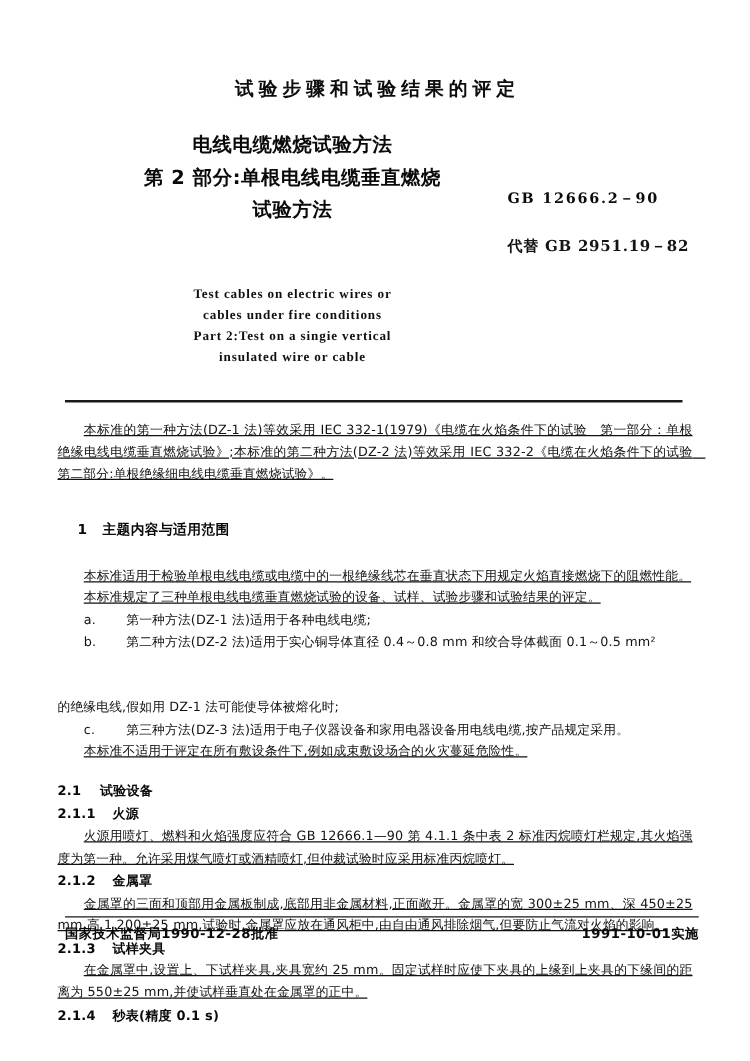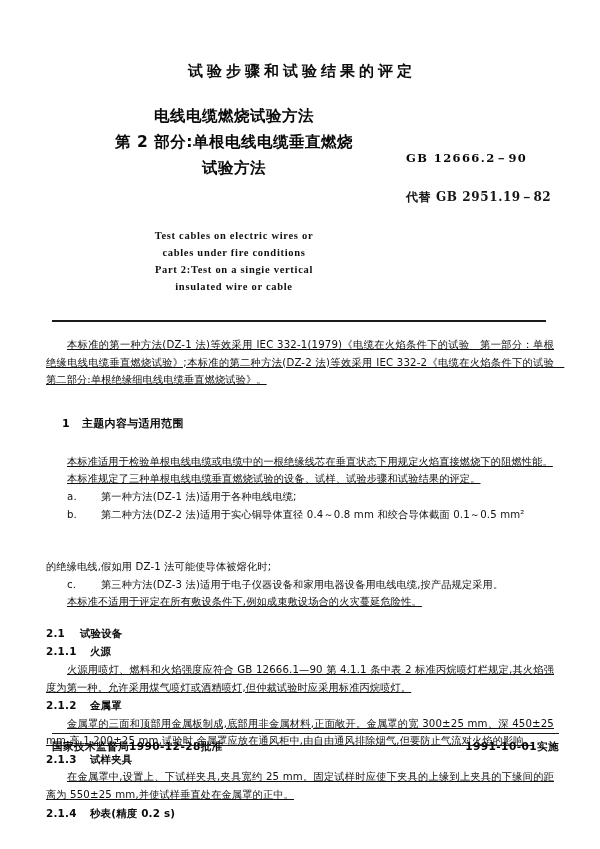--- a/index.html
+++ b/index.html
@@ -283,21 +283,21 @@
 
     <div class="h3"><span class="num">2.1.1</span><span>火源</span></div>
     <p class="p indent">火源用喷灯、燃料和火焰强度应符合 GB 12666.1—90 第 4.1.1 条中表 2 标准丙烷喷灯栏规定,其火焰强度为第一种。允许采用煤气喷灯或酒精喷灯,但仲裁试验时应采用标准丙烷喷灯。</p>
 
     <div class="h3"><span class="num">2.1.2</span><span>金属罩</span></div>
     <p class="p indent">金属罩的三面和顶部用金属板制成,底部用非金属材料,正面敞开。金属罩的宽 300±25 mm、深 450±25 mm,高 1 200±25 mm,试验时,金属罩应放在通风柜中,由自由通风排除烟气,但要防止气流对火焰的影响。</p>
 
     <div class="h3"><span class="num">2.1.3</span><span>试样夹具</span></div>
     <p class="p indent">在金属罩中,设置上、下试样夹具,夹具宽约 25 mm。固定试样时应使下夹具的上缘到上夹具的下缘间的距离为 550±25 mm,并使试样垂直处在金属罩的正中。</p>
 
-    <div class="h3"><span class="num">2.1.4</span><span>秒表(精度 0.2 s)</span></div>
+    <div class="h3"><span class="num">2.1.4</span><span>秒表(精度 0.1 s)</span></div>
 
   </div>
 
   <div class="footer-wrap">
     <div class="rule-bottom"></div>
     <div class="footer">
       <div class="footer-l">国家技术监督局1990-12-28批准</div>
       <div class="footer-r">1991-10-01实施</div>
     </div>
   </div>

